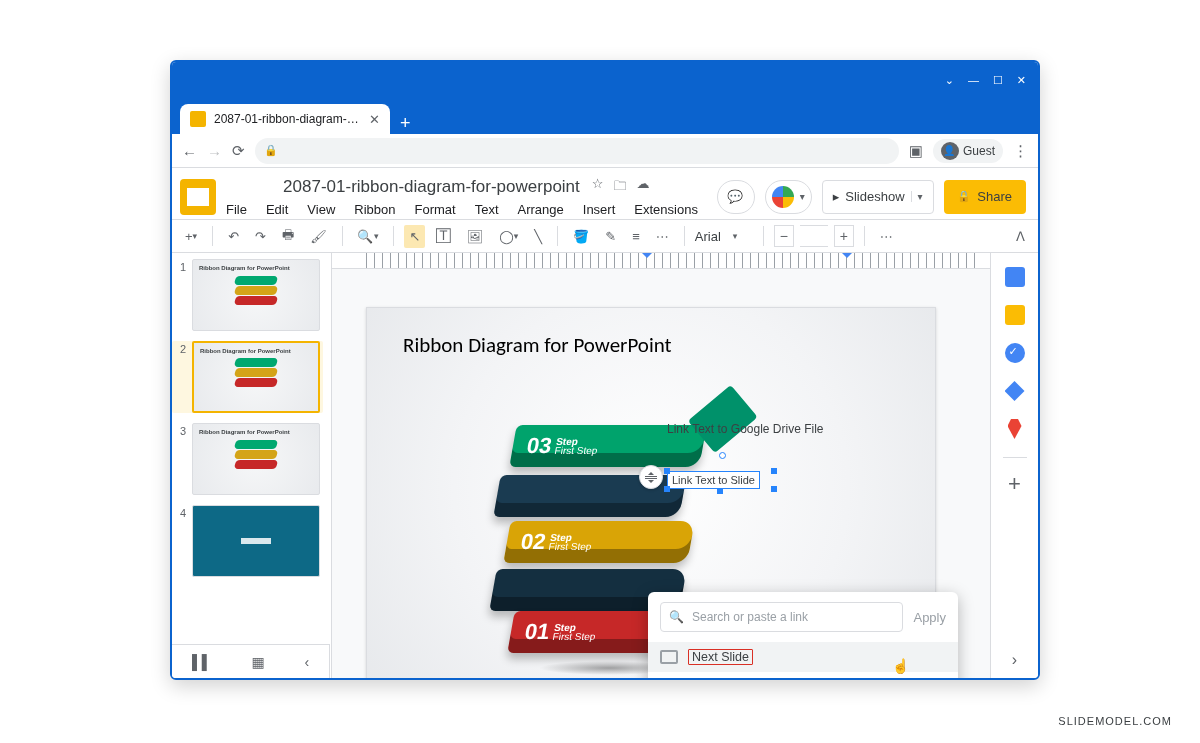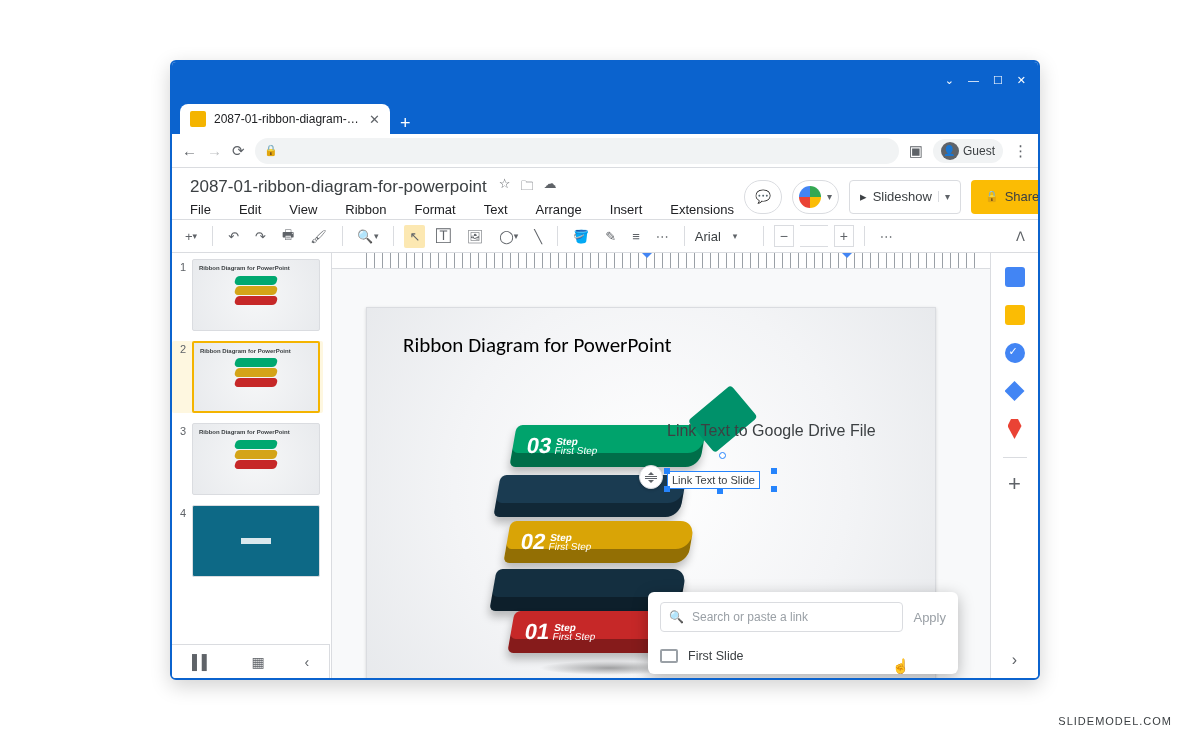--- a/index.html
+++ b/index.html
@@ -16,23 +16,23 @@
 .newtab { color: #fff; font-size: 18px; padding: 0 10px; }
 .addr { height: 34px; background: #fff; display: flex; align-items: center; gap: 10px; padding: 0 10px; border-bottom: 1px solid #dadce0; }
 .nav-icn { color: #5f6368; font-size: 15px; }
 .omnibox { flex: 1; height: 26px; background: #f1f3f4; border-radius: 13px; display: flex; align-items: center; padding: 0 10px; gap: 6px; font-size: 12px; color: #5f6368; }
 .omnibox .lock { font-size: 11px; }
 .guest-pill { display: flex; align-items: center; gap: 4px; font-size: 12px; color: #3c4043; background:#f1f3f4; padding:3px 8px; border-radius:12px;}
 .app-header { display: flex; align-items: center; padding: 8px 12px 2px 8px; gap: 10px; }
 .logo { width: 36px; height: 36px; background: #f4b400; border-radius: 4px; position: relative; }
 .logo::after { content:""; position:absolute; left:20%; top:25%; width:60%; height:50%; background:#fff;}
 .title-block { flex: 1; }
-.doc-title { font-size: 17px; color: #3c4043; display: flex; align-items: center; gap: 12px; }
+.doc-title { font-size: 17px; color: #3c4043; display: flex; align-items: center; gap: 12px; justify-content: center; }
 .title-icons { color:#5f6368; font-size: 13px; display:flex; gap:10px;}
-.menubar { display: flex; gap: 28px; font-size: 13px; color: #202124; margin-top: 4px; }
+.menubar { display: flex; gap: 19px; font-size: 13px; color: #202124; margin-top: 4px; }
 .header-right { display: flex; align-items: center; gap: 10px; }
 .hdr-btn { height: 34px; display: flex; align-items: center; padding: 0 10px; border: 1px solid #dadce0; border-radius: 4px; font-size: 13px; gap: 6px; color:#3c4043;}
 .hdr-btn.meet { border-radius: 17px; padding:0 6px;}
 .hdr-btn.meet .cam{ width:22px; height:22px; border-radius:50%; background: conic-gradient(#34a853 0 25%, #fbbc05 25% 50%, #ea4335 50% 75%, #4285f4 75% 100%);}
 .share { background: #fbbc04; border: none; font-weight: 500; color:#3c4043; border-radius:4px; padding:0 14px;}
 .share .lock { font-size:11px;}
 .toolbar { height: 34px; border-top: 1px solid #dadce0; border-bottom: 1px solid #dadce0; display: flex; align-items: center; padding: 0 8px; gap: 6px; font-size: 13px; color: #5f6368; }
 .tb-sep { width: 1px; height: 20px; background: #dadce0; margin: 0 4px; }
 .tb-btn { padding: 4px 5px; border-radius: 2px; display:flex; align-items:center;}
 .tb-font { min-width: 58px; font-size: 13px; color:#3c4043; display:flex; align-items:center; gap:12px;}
@@ -64,21 +64,21 @@
 .band { position:absolute; height:42px; border-radius:6px 14px 14px 6px; transform:skewX(-10deg); color:#fff; display:flex; align-items:center; font-size:11px; padding-left:14px; box-shadow: inset 0 -14px 0 rgba(0,0,0,.32), 0 6px 8px rgba(0,0,0,.25);}
 .band .num { font-size:22px; font-weight:800; margin-right:4px;}
 .band .wrd { font-size:10px; line-height:9px;}
 .band.g { top:2px; left:26px; width:190px; background:#00a36c;}
 .band.g::after{content:""; position:absolute; right:-36px; top:-34px; width:42px; height:56px; background:#00916a; transform: skewX(10deg) rotate(50deg); border-radius:4px;}
 .band.dk{ top:52px; left:10px; width:186px; background:#1a3b51;}
 .band.y { top:98px; left:20px; width:184px; background:#d9a406;}
 .band.dk2{top:146px; left:6px; width:190px; background:#142f40;}
 .band.r { top:188px; left:24px; width:176px; background:#c62828;}
 .shadow-el { position:absolute; left:52px; top:238px; width:140px; height:14px; background: radial-gradient(ellipse at center, rgba(0,0,0,.35), rgba(0,0,0,0) 70%);}
-.link1 { position:absolute; left:300px; top:114px; font-size:16px; color:#3c4043;}
+.link1 { position:absolute; left:300px; top:114px; font-size:12px; color:#3c4043;}
 .link2box { position:absolute; left:300px; top:163px; border:1.5px solid #2684fc; background:#fff; padding: 2px 4px; font-size:11px; color:#3c4043;}
 .sel-handle { position:absolute; width:6px; height:6px; background:#2684fc; }
 .rot-handle { position:absolute; width:7px; height:7px; border:1.5px solid #2684fc; border-radius:50%; background:#fff;}
 .col-handle { position:absolute; left:272px; top:157px; width:24px; height:24px; background:#fff; border:1px solid #dadce0; border-radius:12px; box-shadow:0 1px 3px rgba(0,0,0,.2); display:flex; flex-direction:column; align-items:center; justify-content:center; gap:1px;}
 .col-handle div{width:12px; height:1px; background:#5f6368;}
 .col-handle::before,.col-handle::after{content:""; width:0; height:0; border:3px solid transparent;}
 .col-handle::before{border-bottom-color:#5f6368;}
 .col-handle::after{border-top-color:#5f6368;}
 .link-popover { position:absolute; left:476px; top:530px; width:310px; background:#fff; border-radius:6px; box-shadow: 0 4px 16px rgba(0,0,0,.28); padding-bottom:4px; overflow:hidden; z-index:5;}
 .lp-row1 { display:flex; align-items:center; padding:10px 12px; gap:10px;}
@@ -312,20 +312,24 @@
     </div>
 
     <div class="link-popover">
       <div class="lp-row1">
         <div class="lp-input">
           <span>🔍</span>
           <span>Search or paste a link</span>
         </div>
         <span class="lp-apply">Apply</span>
       </div>
+      <div class="lp-item hi">
+          <div class="ic"></div>
+          <span class="label">Next Slide</span>
+        </div>
       <div class="lp-item">
           <div class="ic"></div>
           <span class="label">First Slide</span>
         </div>
 
     </div>
     <div class="cursor">☝</div>
 
   </div>
   <div class="watermark">SLIDEMODEL.COM</div>

